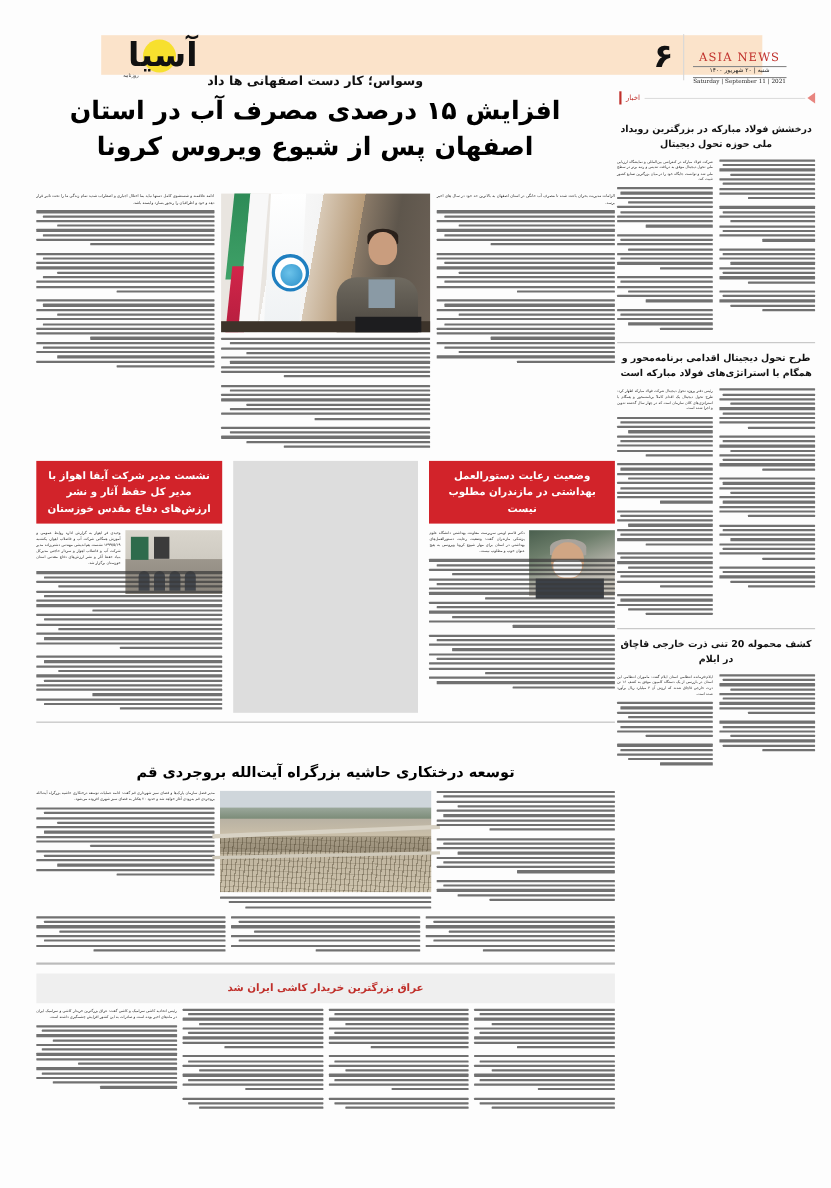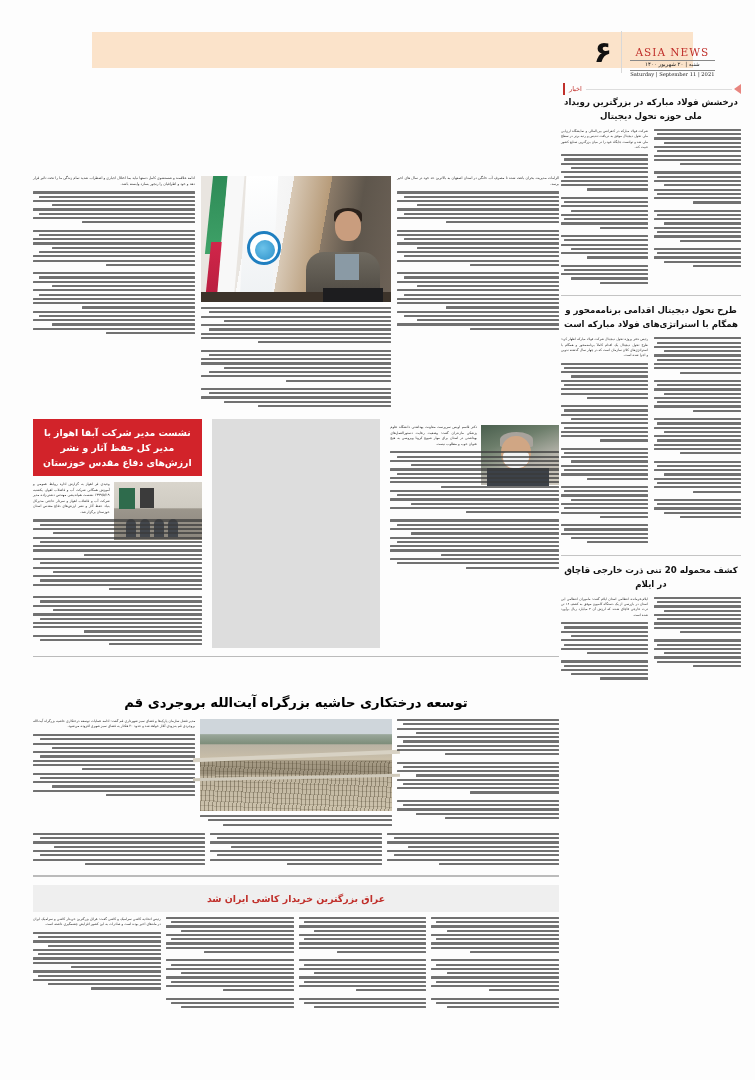--- a/index.html
+++ b/index.html
@@ -311,21 +311,21 @@
     height:4px; background:#d8d2c4; transform:rotate(-2.4deg);
   }
   .land-road2 {
     position:absolute; left:-4%; right:-4%; top:62%;
     height:3px; background:#cfc9ba; transform:rotate(-1.2deg);
   }
 
   
   .rail {
     position: absolute;
-    top: 96px; right: 14px;
+    top: 112px; right: 14px;
     width: 180px;
     bottom: 18px;
   }
   .rail-title {
     font-size: 8.6px; font-weight: 800; color: #111;
     line-height: 1.62; text-align: center; margin-bottom: 5px;
   }
   .rail-body { font-size: 3.4px; }
   .rail-sep { height: 1.4px; background: #c4c4c4; margin: 9px 0 8px; }
 
@@ -348,20 +348,25 @@
   .grayband { background:#14532d; }
 </style>
 </head>
 <body>
 
 <div class="page">
 
   <div class="masthead">
     <div class="mast-band"></div>
 
+    <div class="mast-logo">
+      <div class="sun"></div>
+      <div class="logo-word">آسیا</div>
+      <div class="logo-sub">روزنامه</div>
+    </div>
 
     <div class="mast-right">
       <div class="page-num">۶</div>
       <div class="mast-divider"></div>
       <div class="mast-brandbox">
         <div class="brand-en">ASIA NEWS</div>
         <div class="brand-rule"></div>
         <div class="brand-fa">شنبه | ۲۰ شهریور ۱۴۰۰</div>
         <div class="brand-rule"></div>
         <div class="brand-en2">Saturday | September 11 | 2021</div>
@@ -370,20 +375,22 @@
   </div>
 
   <div class="sectionrow">
     <div class="sec-bar"></div>
     <div class="sec-label">اخبار</div>
     <div class="sec-line"></div>
     <div class="sec-arrow"></div>
   </div>
 
   <div class="lead-head">
+    <div class="kicker">وسواس؛ کار دست اصفهانی ها داد</div>
+    <div class="lead-title">افزایش ۱۵ درصدی مصرف آب در استان اصفهان پس از شیوع ویروس کرونا</div>
   </div>
 
   <div class="leftzone">
 
     <div class="art-row">
 
       <div class="col" style="width:31.5%">
         <div style="font-size:3.5px">ادامه علاقمند و شستشوی کامل دستها نباید بما اختلال اجباری و اضطراب شدید تمام زندگی ما را تحت تاثیر قرار دهد و خود و اطرافیان را رنجور بسازد وابسته باشد.</div>
         <div class="txtgap"></div>
         <div class="txtline s1"></div>
@@ -549,20 +556,21 @@
             <div class="txtline s4"></div>
           <div class="txtline s1"></div>
             <div class="txtline s2"></div>
             <div class="txtline s5"></div>
         </div>
       </div>
 
       <div class="divider-v"></div>
 
       <div>
+        <div class="redbar">وضعیت رعایت دستورالعمل بهداشتی در مازندران مطلوب نیست</div>
         <div style="height:6px"></div>
         <div class="col">
           <div class="mask-photo">
             <div class="mask-hair"></div>
             <div class="mask-head"></div>
             <div class="mask-white"></div>
             <div class="mask-suit"></div>
           </div>
           <div style="font-size:3.4px">دکتر قاسم اویس سرپرست معاونت بهداشتی دانشگاه علوم پزشکی مازندران گفت: وضعیت رعایت دستورالعمل‌های بهداشتی در استان برای مهار شیوع کرونا ویروسی به هیچ عنوان خوب و مطلوب نیست.</div>
           <div class="txtgap"></div>

